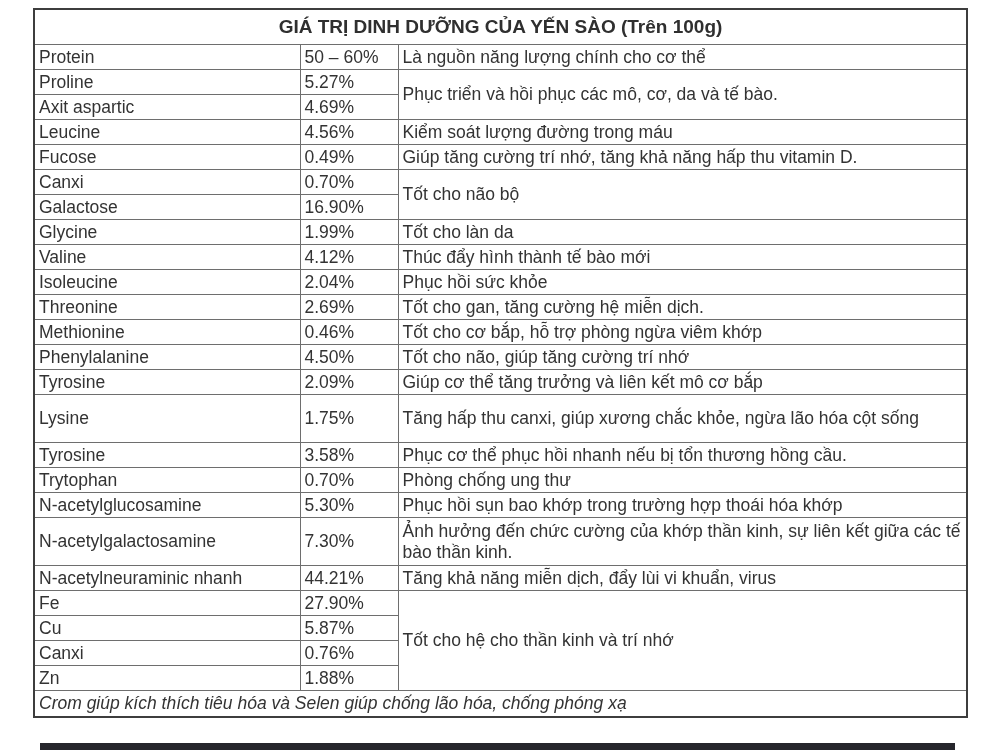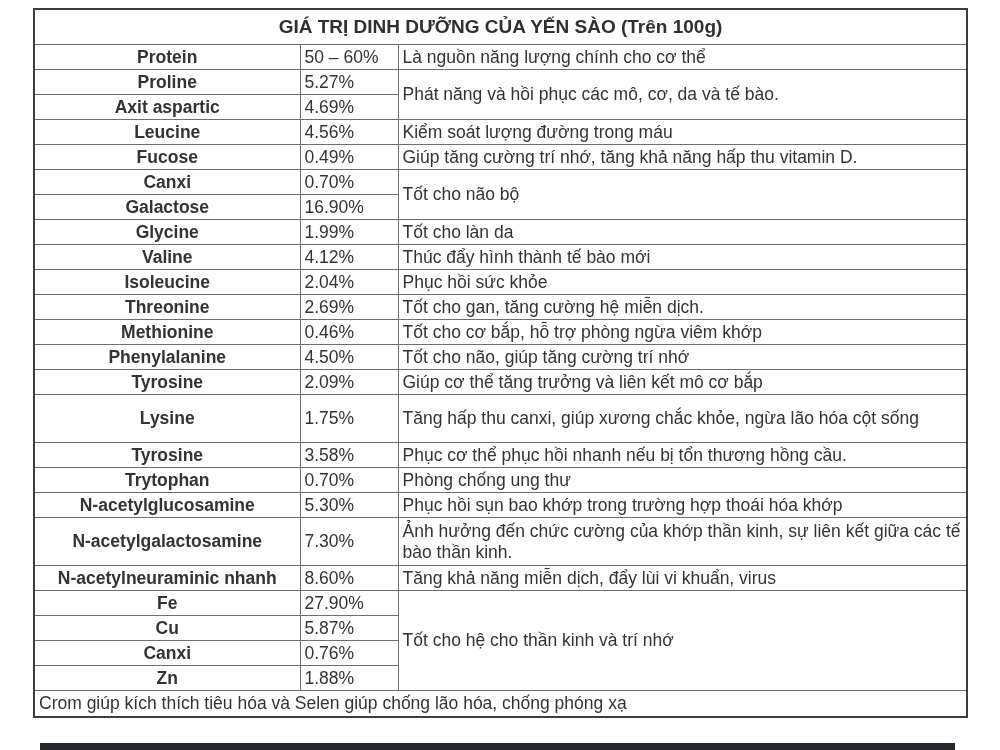--- a/index.html
+++ b/index.html
@@ -42,24 +42,25 @@
     padding: 2px 9px;
   }
   table.nutrition td {
     padding: 0 4px;
     vertical-align: middle;
     line-height: 1.18;
     overflow: hidden;
   }
   tr.row { height: 25px; }
   tr.row-tall { height: 48px; }
-  td.name { font-weight: bold; text-align: center; }
+  td.name { font-weight: normal; }
   td.pct  { }
   td.desc { }
   td.footer-cell {
+    font-style: italic;
     height: 25px;
     margin-left: 40px;
   }
   .bottom-bar {
     position: absolute;
     left: 40px;
     top: 743px;
     width: 915px;
     height: 7px;
     background: #26262c;
@@ -83,21 +84,21 @@
     </thead>
     <tbody>
       <tr class="row">
         <td class="name">Protein</td>
         <td class="pct">50 – 60%</td>
         <td class="desc">Là nguồn năng lượng chính cho cơ thể</td>
       </tr>
       <tr class="row">
         <td class="name">Proline</td>
         <td class="pct">5.27%</td>
-        <td class="desc" rowspan="2">Phát năng và hồi phục các mô, cơ, da và tế bào.</td>
+        <td class="desc" rowspan="2">Phục triển và hồi phục các mô, cơ, da và tế bào.</td>
       </tr>
       <tr class="row">
         <td class="name">Axit aspartic</td>
         <td class="pct">4.69%</td>
       </tr>
       <tr class="row">
         <td class="name">Leucine</td>
         <td class="pct">4.56%</td>
         <td class="desc">Kiểm soát lượng đường trong máu</td>
       </tr>
@@ -170,21 +171,21 @@
         <td class="pct">5.30%</td>
         <td class="desc">Phục hồi sụn bao khớp trong trường hợp thoái hóa khớp</td>
       </tr>
       <tr class="row-tall">
         <td class="name">N-acetylgalactosamine</td>
         <td class="pct">7.30%</td>
         <td class="desc">Ảnh hưởng đến chức cường của khớp thần kinh, sự liên kết giữa các tế bào thần kinh.</td>
       </tr>
       <tr class="row">
         <td class="name">N-acetylneuraminic nhanh</td>
-        <td class="pct">8.60%</td>
+        <td class="pct">44.21%</td>
         <td class="desc">Tăng khả năng miễn dịch, đẩy lùi vi khuẩn, virus</td>
       </tr>
       <tr class="row">
         <td class="name">Fe</td>
         <td class="pct">27.90%</td>
         <td class="desc" rowspan="4">Tốt cho hệ cho thần kinh và trí nhớ</td>
       </tr>
       <tr class="row">
         <td class="name">Cu</td>
         <td class="pct">5.87%</td>

